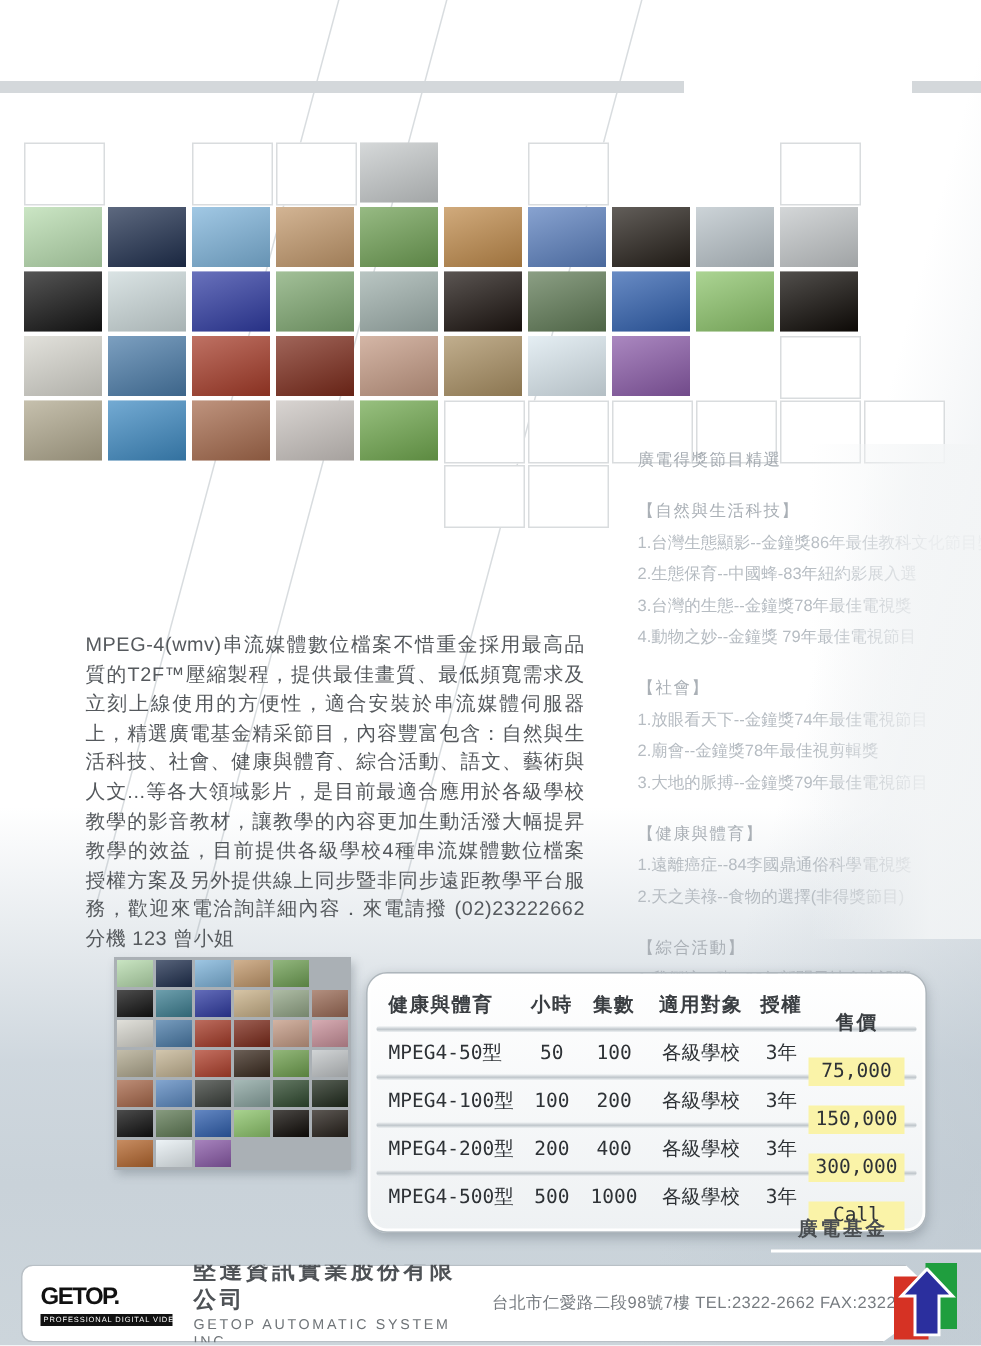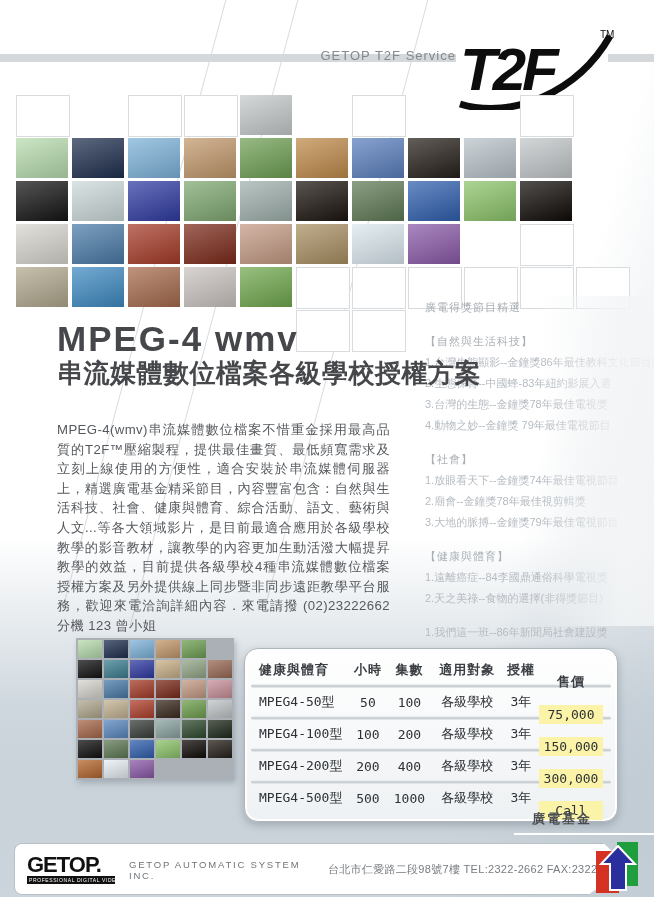--- a/index.html
+++ b/index.html
@@ -67,21 +67,21 @@
          background:linear-gradient(#f6f8f9,#bfc6cb 55%,#eef1f3);}
 
   
   .fund-label{position:absolute;left:492px;top:810px;width:100px;text-align:right;
               font-size:13px;font-weight:bold;color:#4a4e52;letter-spacing:2px;}
   .fund-line{position:absolute;left:514px;top:833px;width:140px;height:2px;background:#fff;}
   .footer{position:absolute;left:14px;top:843px;width:614px;height:52px;background:#fff;
           border:1px solid #b9c0c6;border-radius:8px;
           clip-path:polygon(0 0,96% 0,100% 45%,93.5% 100%,0 100%);
           display:flex;align-items:center;gap:14px;padding:0 0 0 12px;box-sizing:border-box;}
-  .glogo .gword{font-size:22px;font-weight:bold;color:#111;letter-spacing:-1px;line-height:20px;}
+  .glogo .gword{font-size:16px;font-weight:bold;color:#111;letter-spacing:-1px;line-height:20px;}
   .glogo .gbar{margin-top:1px;background:#111;color:#fff;font-size:5px;letter-spacing:.6px;
                text-align:center;padding:1px 2px;width:88px;box-sizing:border-box;white-space:nowrap;}
   .gcompany .zh{font-size:15px;font-weight:bold;color:#4e5256;letter-spacing:2.5px;}
   .gcompany .en{font-size:9.5px;color:#6f7478;letter-spacing:1.8px;margin-top:2px;}
   .gaddress{font-size:11px;color:#777c81;line-height:15px;letter-spacing:.3px;white-space:nowrap;}
   .fund-logo{position:absolute;left:594px;top:841px;width:48px;height:54px;}
   .fund-logo .fl-red{position:absolute;left:2px;top:10px;width:23px;height:42px;}
   .fund-logo .fl-green{position:absolute;left:23px;top:1px;width:21px;height:44px;}
   .fund-logo svg{position:absolute;left:4px;top:4px;}
 </style>
@@ -90,29 +90,20 @@
 
 <div class="page">
 
   <div class="diag" style="left:228px;top:-10px;height:640px;transform:rotate(15deg);"></div>
   <div class="diag" style="left:300px;top:-10px;height:660px;transform:rotate(15deg);"></div>
   <div class="diag" style="left:430px;top:-10px;height:640px;transform:rotate(15deg);"></div>
 
   <div class="strip" style="left:0;top:54px;width:456px;"></div>
   <div class="strip" style="left:608px;top:54px;width:46px;"></div>
   <div class="brand">
-    <div class="svc">GETOP T2F Service</div>
-  </div>
-  <div class="t2f">
-    <svg width="160" height="84" viewBox="0 0 160 84">
-      <text x="2" y="64" font-family="Liberation Sans, sans-serif" font-size="60" font-weight="bold" font-style="italic" letter-spacing="-4" fill="#0d0d0d">T2F</text>
-      <path d="M6,72 C55,88 115,62 146,12" fill="none" stroke="#ffffff" stroke-width="5"></path>
-      <path d="M2,78 C55,94 120,66 152,10" fill="none" stroke="#0d0d0d" stroke-width="7"></path>
-      <text x="142" y="12" font-family="Liberation Sans, sans-serif" font-size="10" fill="#0d0d0d">TM</text>
-    </svg>
   </div>
 
   <div id="photo-grid">
       <div class="cell box" style="left: 16px; top: 95px;"></div>
       <div class="cell box" style="left: 128px; top: 95px;"></div>
       <div class="cell box" style="left: 184px; top: 95px;"></div>
       <div class="cell photo" style="left: 240px; top: 95px; background-color: rgb(198, 202, 203);"></div>
       <div class="cell box" style="left: 352px; top: 95px;"></div>
       <div class="cell box" style="left: 520px; top: 95px;"></div>
       <div class="cell photo" style="left: 16px; top: 138px; background-color: rgb(183, 220, 174);"></div>
@@ -173,30 +164,27 @@
         <div>1.放眼看天下--金鐘獎74年最佳電視節目</div>
         <div>2.廟會--金鐘獎78年最佳視剪輯獎</div>
         <div>3.大地的脈搏--金鐘獎79年最佳電視節目</div>
       </div>
       <div class="aw-sec">
         <div class="aw-head">【健康與體育】</div>
         <div>1.遠離癌症--84李國鼎通俗科學電視獎</div>
         <div>2.天之美祿--食物的選擇(非得獎節目)</div>
       </div>
       <div class="aw-sec">
+        <div class="aw-head">【綜合活動】</div>
         <div>1.我們這一班--86年新聞局社會建設獎</div>
         <div>2.愛的進行式--家庭生活與親子關係</div>
       </div>
     </div>
   <div class="aw-fade"></div>
 
-  <div class="headline">
-    <div class="h1">MPEG-4 wmv</div>
-    <div class="h2">串流媒體數位檔案各級學校授權方案</div>
-  </div>
 
   <div class="intro">MPEG-4(wmv)串流媒體數位檔案不惜重金採用最高品質的T2F™壓縮製程，提供最佳畫質、最低頻寬需求及立刻上線使用的方便性，適合安裝於串流媒體伺服器上，精選廣電基金精采節目，內容豐富包含：自然與生活科技、社會、健康與體育、綜合活動、語文、藝術與人文...等各大領域影片，是目前最適合應用於各級學校教學的影音教材，讓教學的內容更加生動活潑大幅提昇教學的效益，目前提供各級學校4種串流媒體數位檔案授權方案及另外提供線上同步暨非同步遠距教學平台服務，歡迎來電洽詢詳細內容．來電請撥 (02)23222662 分機 123 曾小姐</div>
 
   <div class="mini" id="mini-grid">
       <div class="mrow">
         <div class="mcell" style="background-color: rgb(183, 220, 174);"></div>
         <div class="mcell" style="background-color: rgb(31, 47, 78);"></div>
         <div class="mcell" style="background-color: rgb(125, 179, 218);"></div>
         <div class="mcell" style="background-color: rgb(194, 152, 107);"></div>
         <div class="mcell" style="background-color: rgb(111, 160, 84);"></div>
@@ -299,20 +287,21 @@
 
   <div class="fund-label">廣電基金</div>
   <div class="fund-line"></div>
 
   <div class="footer">
     <div class="glogo">
       <div class="gword">GETOP.</div>
       <div class="gbar">PROFESSIONAL DIGITAL VIDEO</div>
     </div>
     <div class="gcompany">
+      <div class="zh">堅達資訊實業股份有限公司</div>
       <div class="en">GETOP AUTOMATIC SYSTEM INC.</div>
     </div>
     <div class="gaddress">
       <div>台北市仁愛路二段98號7樓 TEL:2322-2662 FAX:2322-2995</div>
     </div>
   </div>
 
   <div class="fund-logo">
     <div class="fl-red" style="background-color: rgb(214, 50, 36);"></div>
     <div class="fl-green" style="background-color: rgb(31, 158, 62);"></div>

